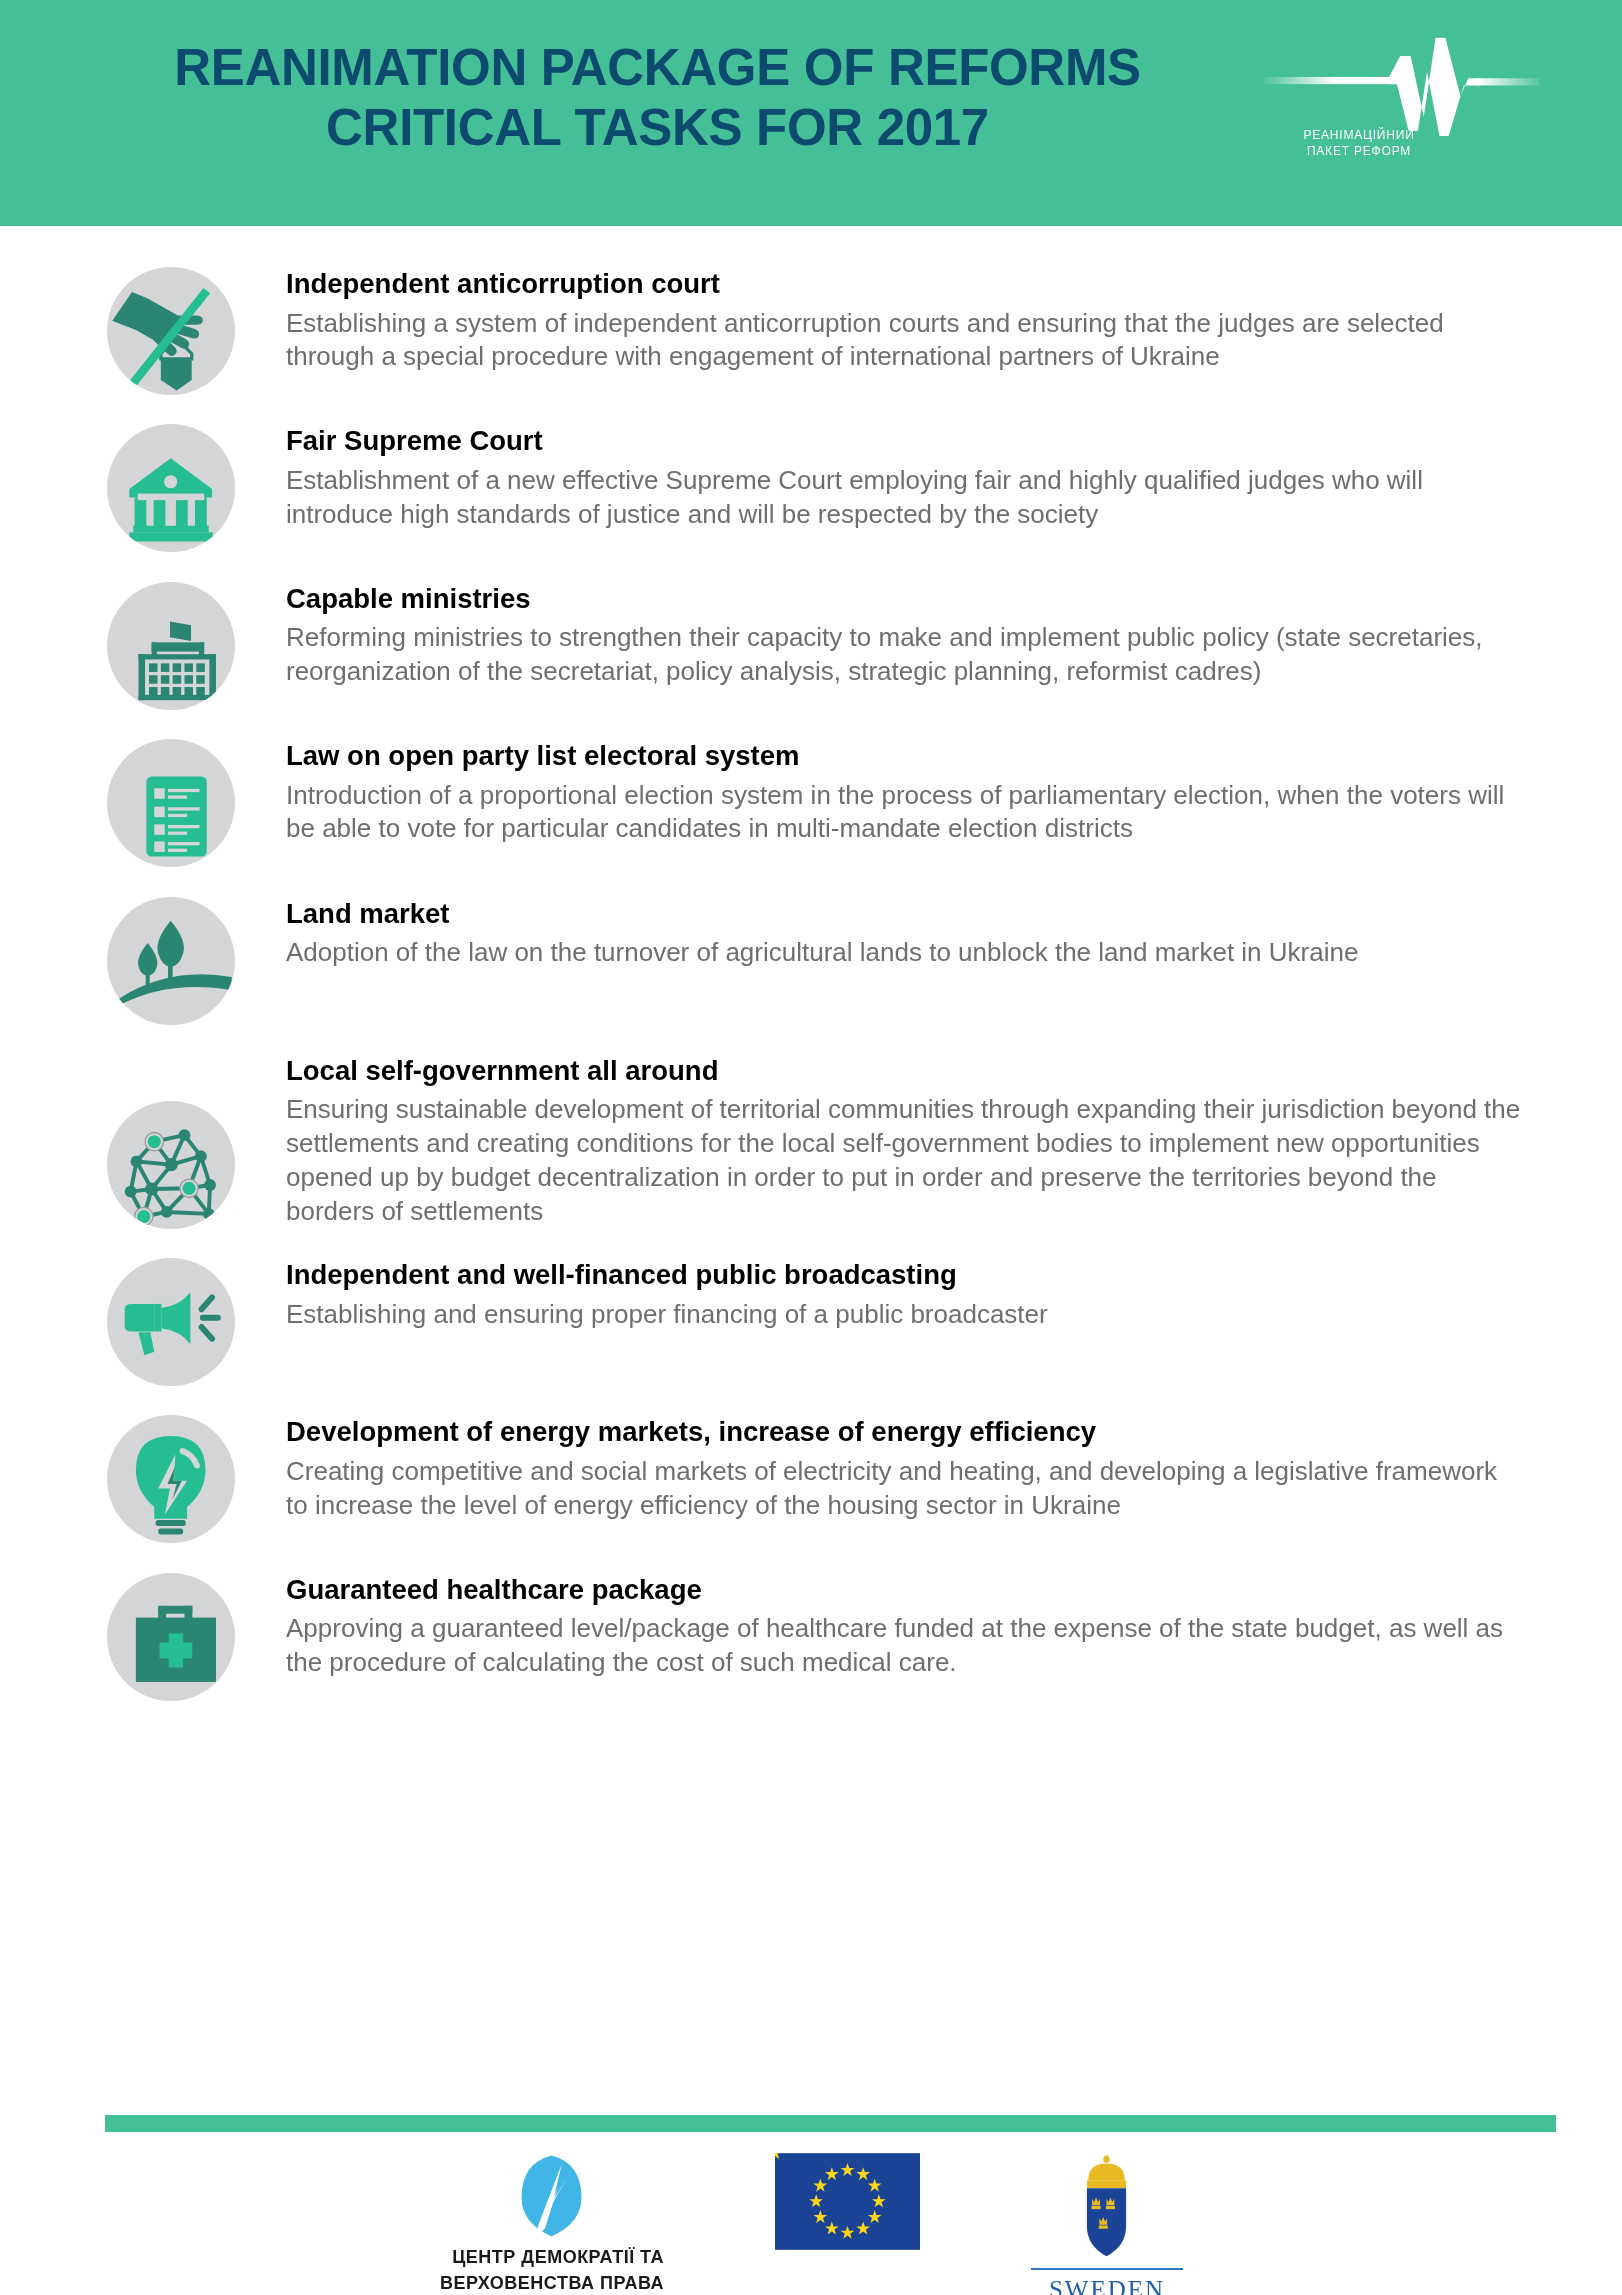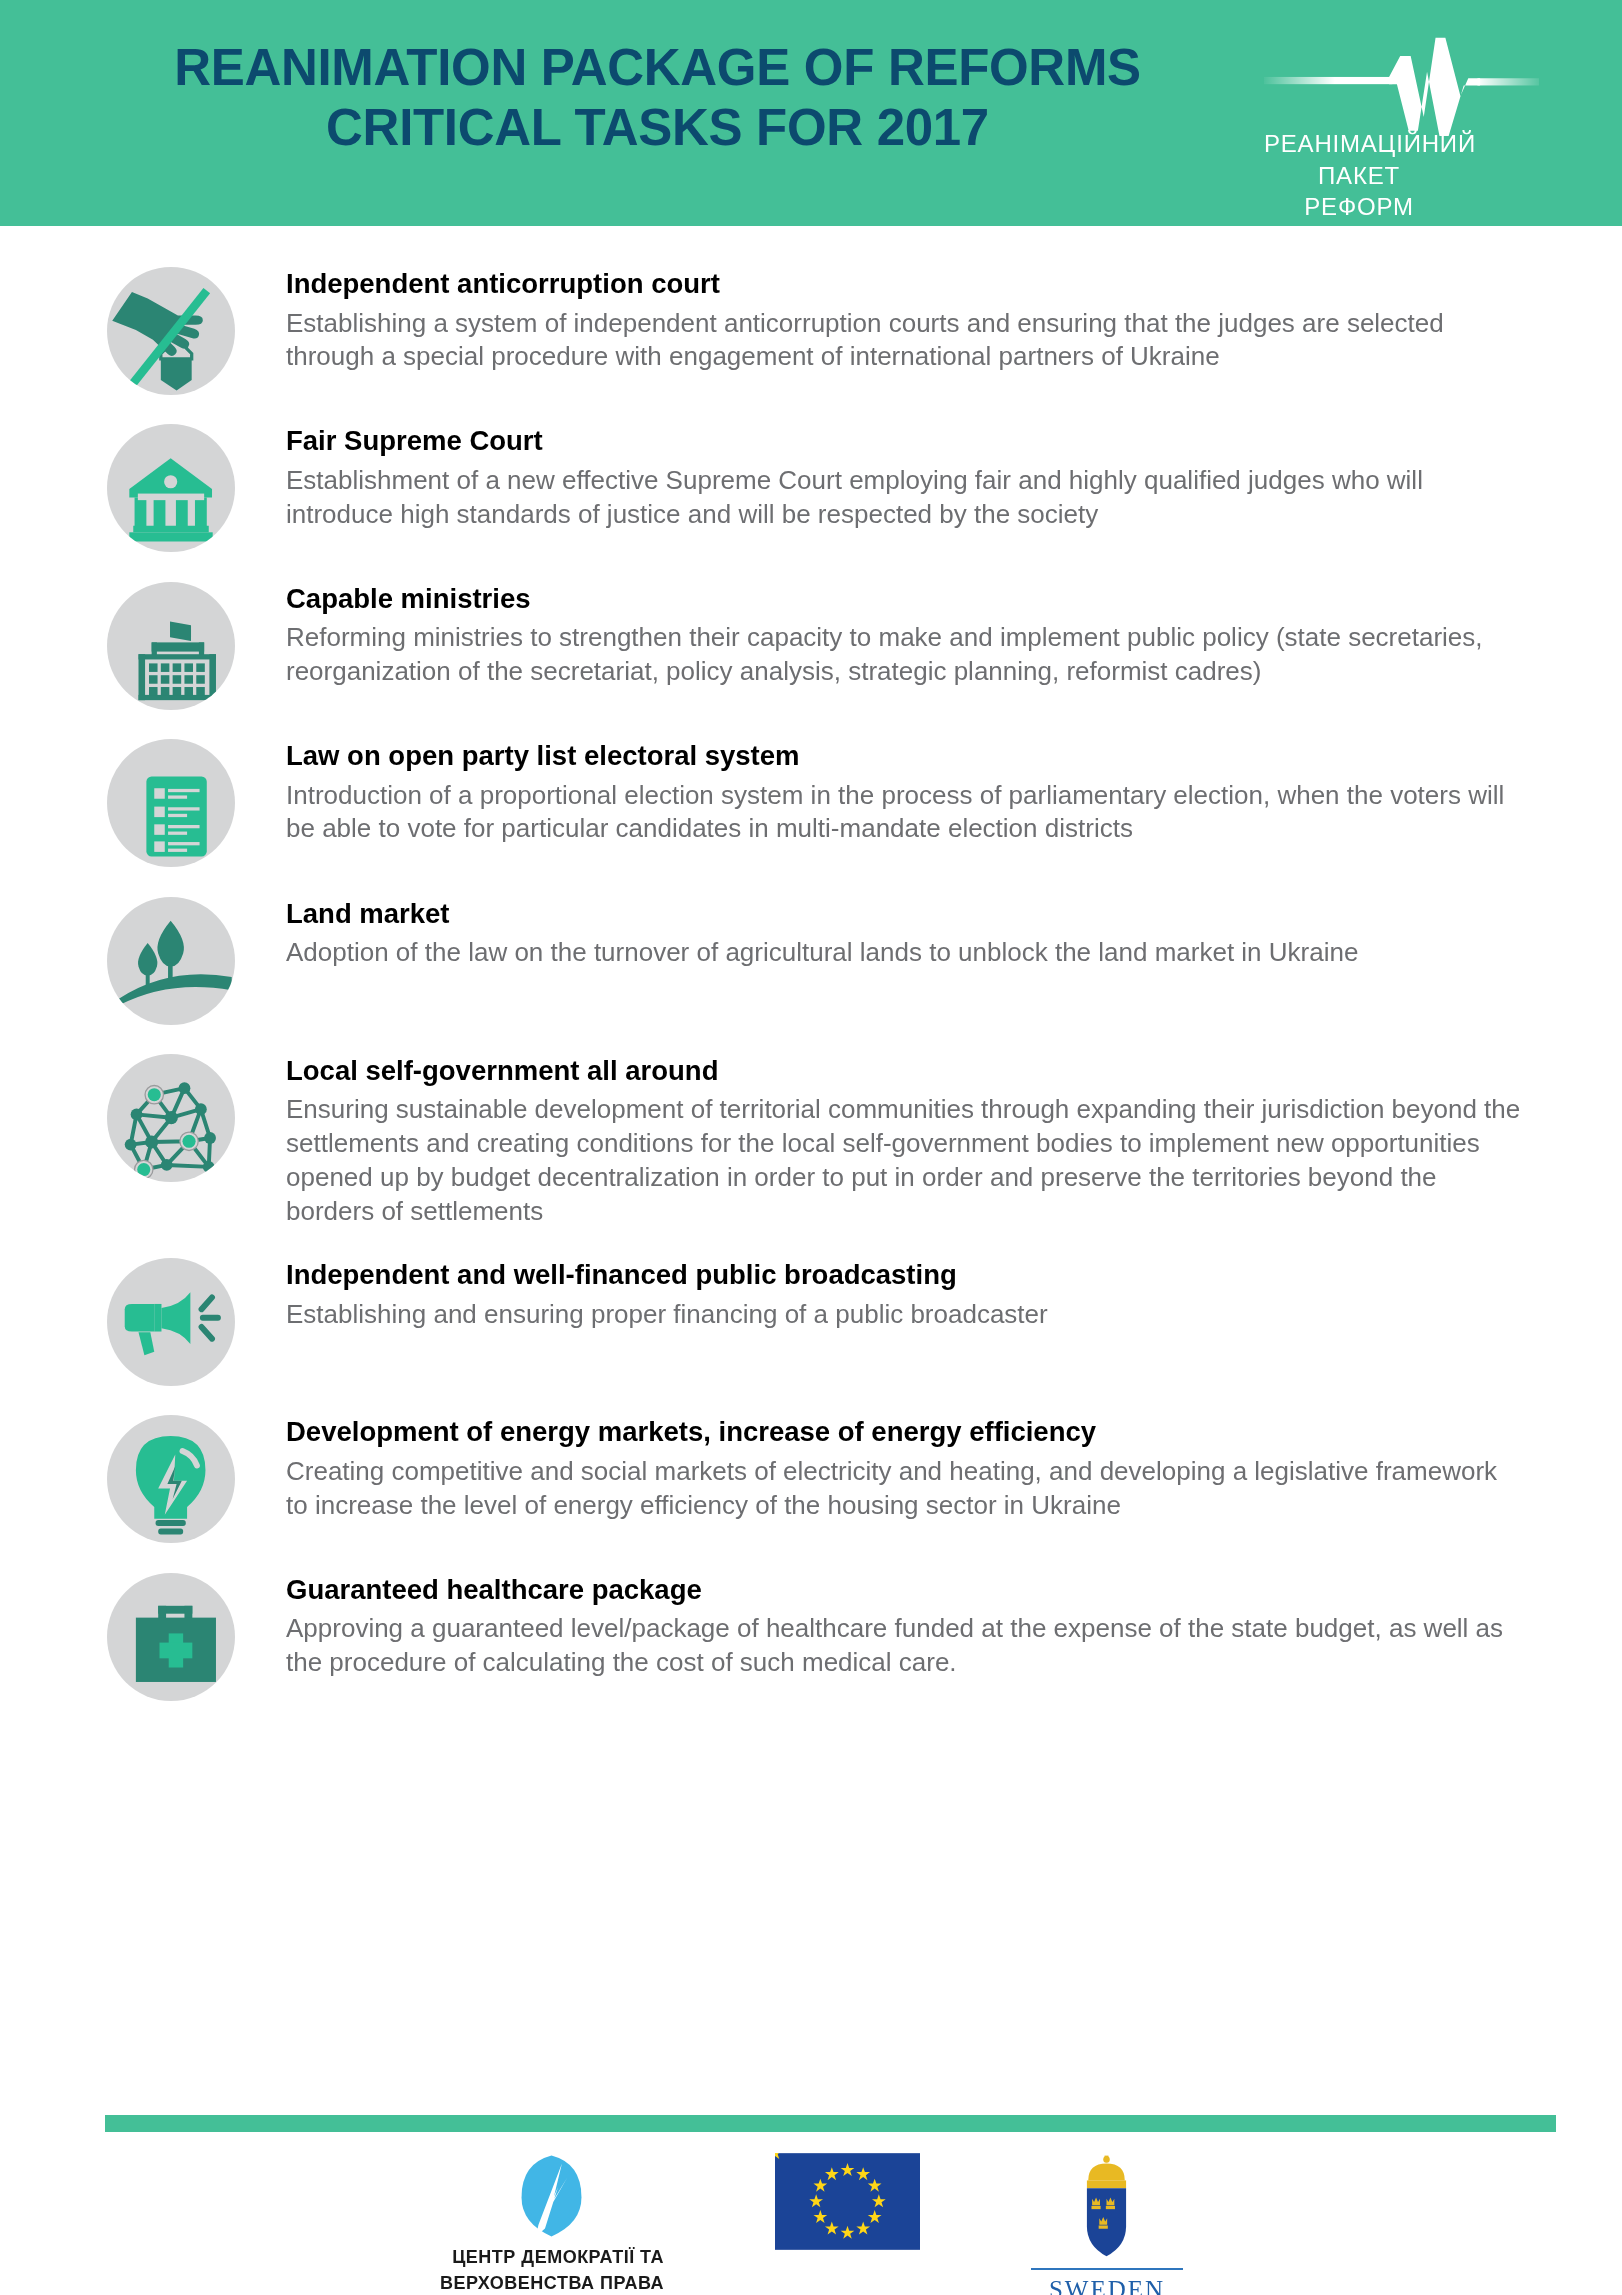--- a/index.html
+++ b/index.html
@@ -35,21 +35,21 @@
     position:absolute;
     right:84px; top:31px;
     width:275px; height:151px;
   }
   .logo-pulse { position:absolute; left:0; top:0; width:275px; height:105px; }
   .logo-text {
     position:absolute;
     left:0; top:97px;
     width:190px;
     color:#ffffff;
-    font-size:24px;
+    font-size:12px;
     line-height:1.32;
     font-weight:normal;
     letter-spacing:0.8px;
     text-align:center;
   }
 
   
   .list { position:absolute; left:0; top:226px; width:1623px; }
 
   .item {
@@ -287,21 +287,21 @@
           </g>
         </svg>
       </div>
     </div>
     <div class="text-wrap">
       <div class="item-title">Land market</div>
       <div class="item-desc">Adoption of the law on the turnover of agricultural lands to unblock the land market in Ukraine</div>
     </div>
   </div>
 
-  <div class="item" style="margin-top:29.4px;">
+  <div class="item" style="margin-top:29.4px;align-items:flex-end;">
     <div class="icon-wrap">
       <div class="icon-circle">
         <svg viewBox="0 0 195 195">
           <g stroke="#2b8573" stroke-width="6" fill="none">
             <path d="M72 62 L118 52 M72 62 L45 92 M72 62 L98 97 M118 52 L98 97 M118 52 L143 84 M98 97 L45 92 M98 97 L143 84 M98 97 L68 134 M45 92 L36 138 M45 92 L68 134 M143 84 L125 133 M143 84 L157 128 M68 134 L125 133 M68 134 L36 138 M68 134 L56 176 M68 134 L91 169 M36 138 L56 176 M125 133 L91 169 M125 133 L157 128 M125 133 L155 172 M91 169 L56 176 M91 169 L155 172 M157 128 L155 172"></path>
           </g>
           <g fill="#2b8573">
             <circle cx="118" cy="52" r="9"></circle>
               <circle cx="45" cy="92" r="9"></circle>
             <circle cx="98" cy="97" r="10"></circle>

